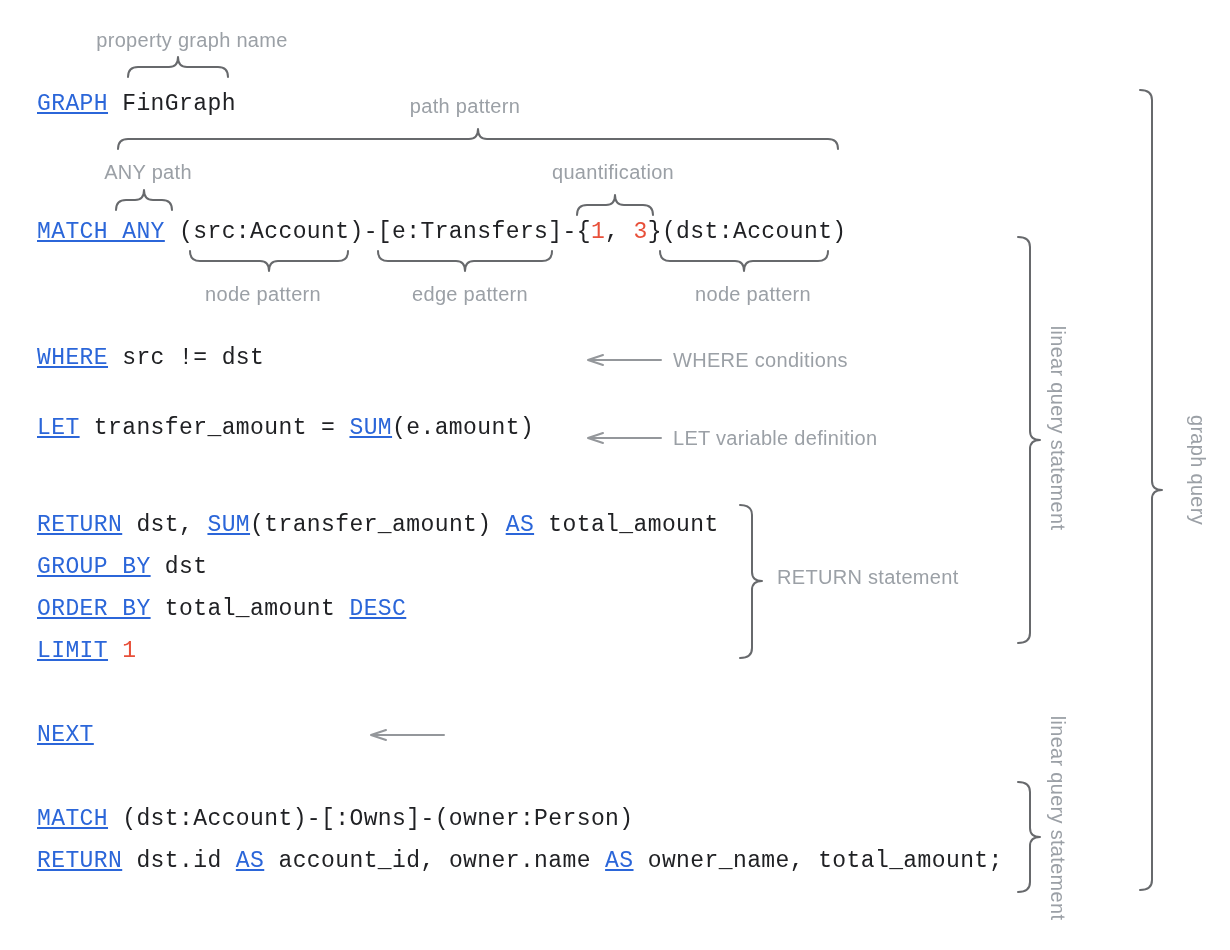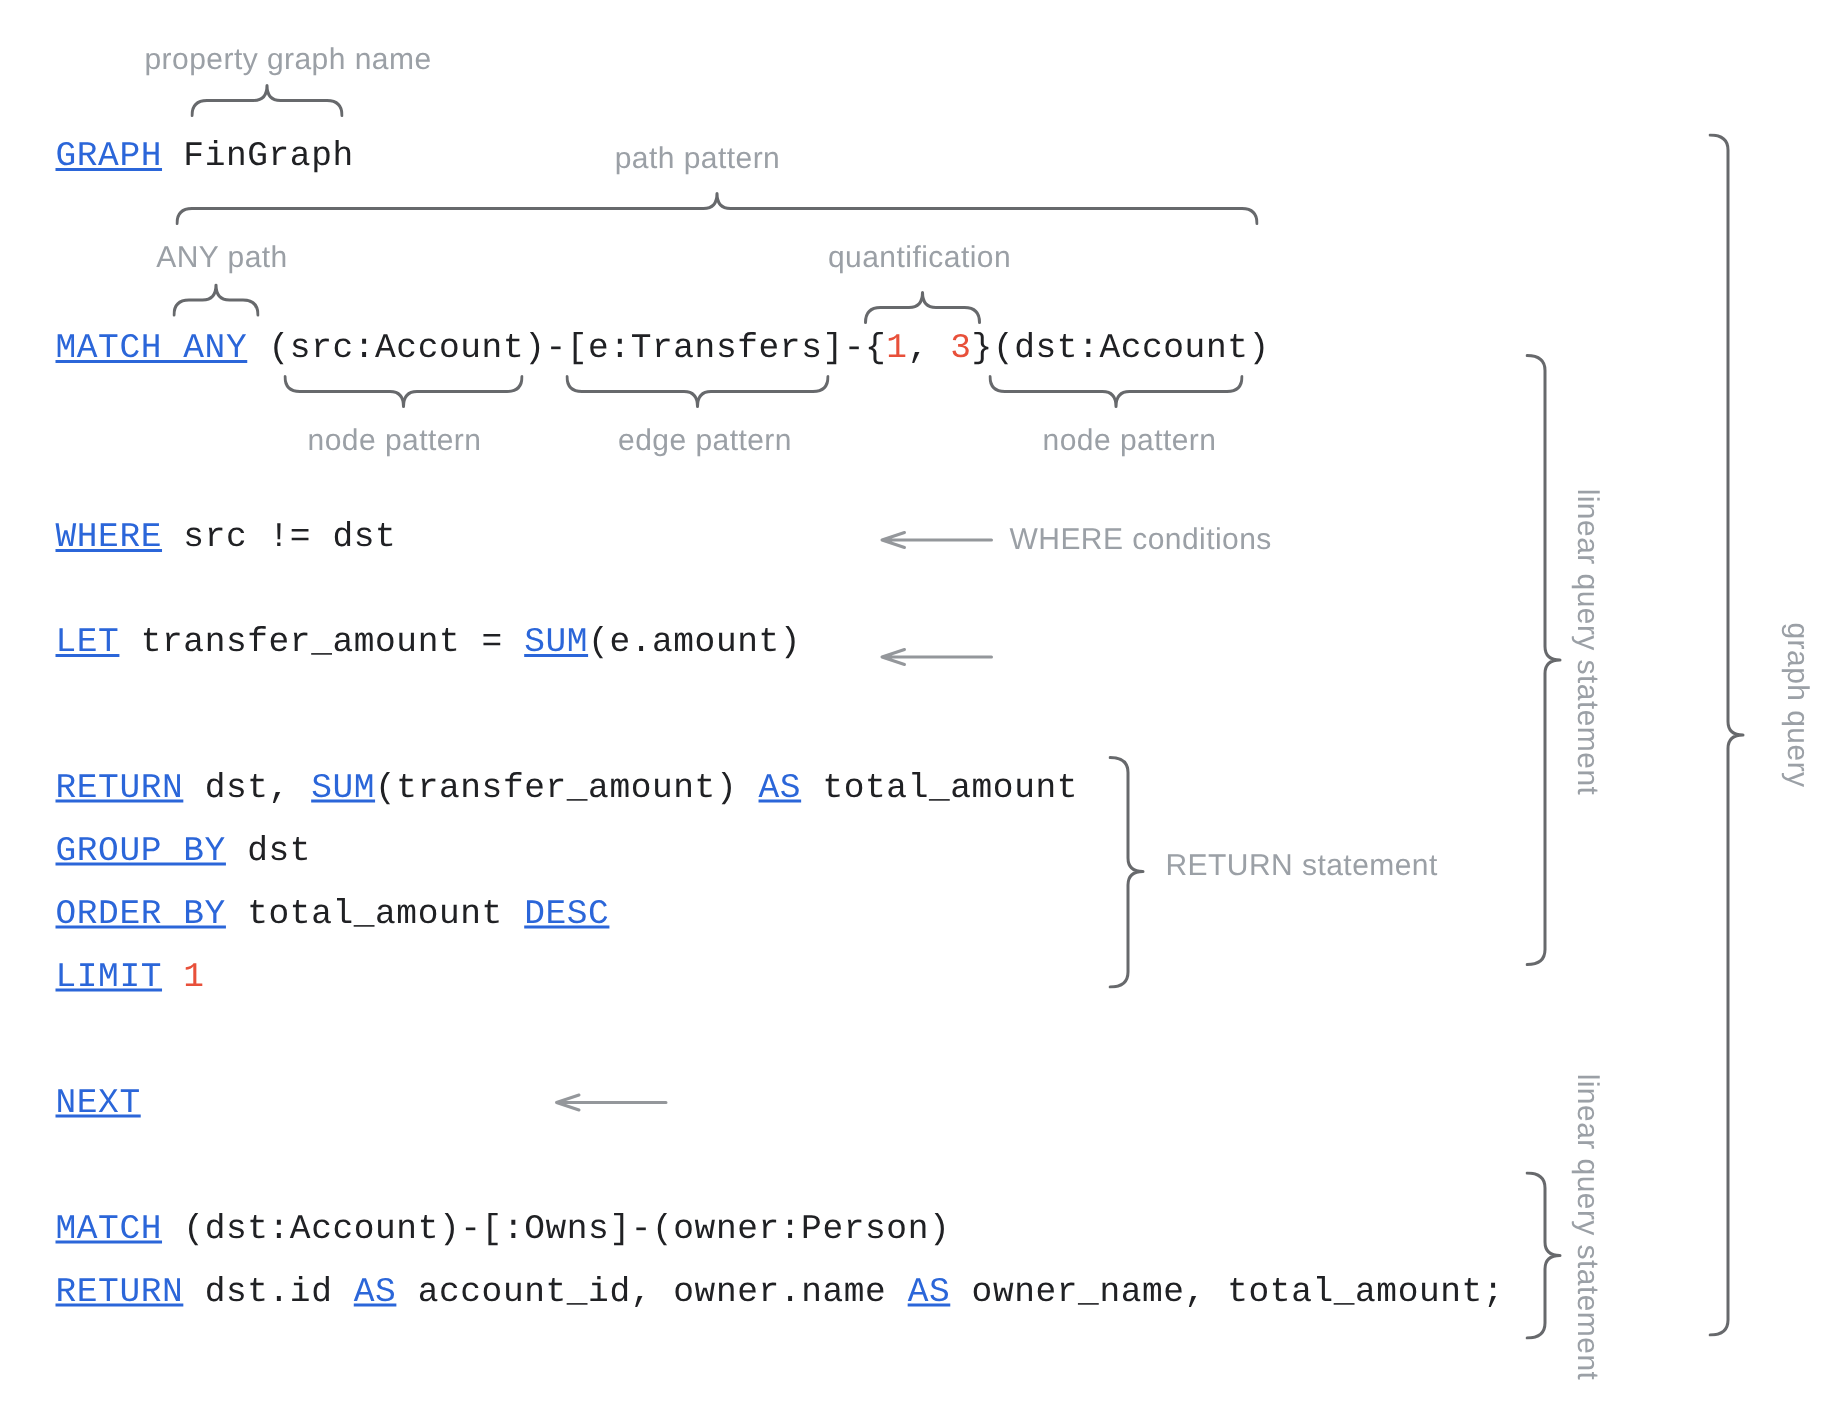--- a/index.html
+++ b/index.html
@@ -37,20 +37,21 @@
   <div class="code-line" style="top:847px"><span class="tok-kw">RETURN</span><span class="tok-pl"> dst.id </span><span class="tok-kw">AS</span><span class="tok-pl"> account_id, owner.name </span><span class="tok-kw">AS</span><span class="tok-pl"> owner_name, total_amount;</span></div>
 
   <div class="lbl centered" style="left:192px;top:28px">property graph name</div>
   <div class="lbl centered" style="left:465px;top:94px">path pattern</div>
   <div class="lbl centered" style="left:148px;top:160px">ANY path</div>
   <div class="lbl centered" style="left:613px;top:160px">quantification</div>
   <div class="lbl centered" style="left:263px;top:282px">node pattern</div>
   <div class="lbl centered" style="left:470px;top:282px">edge pattern</div>
   <div class="lbl centered" style="left:753px;top:282px">node pattern</div>
   <div class="lbl" style="left:673px;top:348px">WHERE conditions</div>
+  <div class="lbl" style="left:673px;top:426px">LET variable definition</div>
   <div class="lbl" style="left:777px;top:565px">RETURN statement</div>
   <div class="vlbl" style="left:1046px;top:428px">linear query statement</div>
   <div class="vlbl" style="left:1186px;top:470px">graph query</div>
   <div class="vlbl" style="left:1046px;top:818px">linear query statement</div>
 
   <svg class="brace" style="left:127px;top:56px" width="102" height="23">
     <path d="M1,21 Q1,11 11,11 L42,11 Q51,11 51,1 Q51,11 60,11 L91,11 Q101,11 101,21"></path>
     </svg>
   <svg class="brace" style="left:117px;top:127px" width="722" height="24">
     <path d="M1,22 Q1,12 11,12 L352,12 Q361,12 361,2 Q361,12 370,12 L711,12 Q721,12 721,22"></path>

